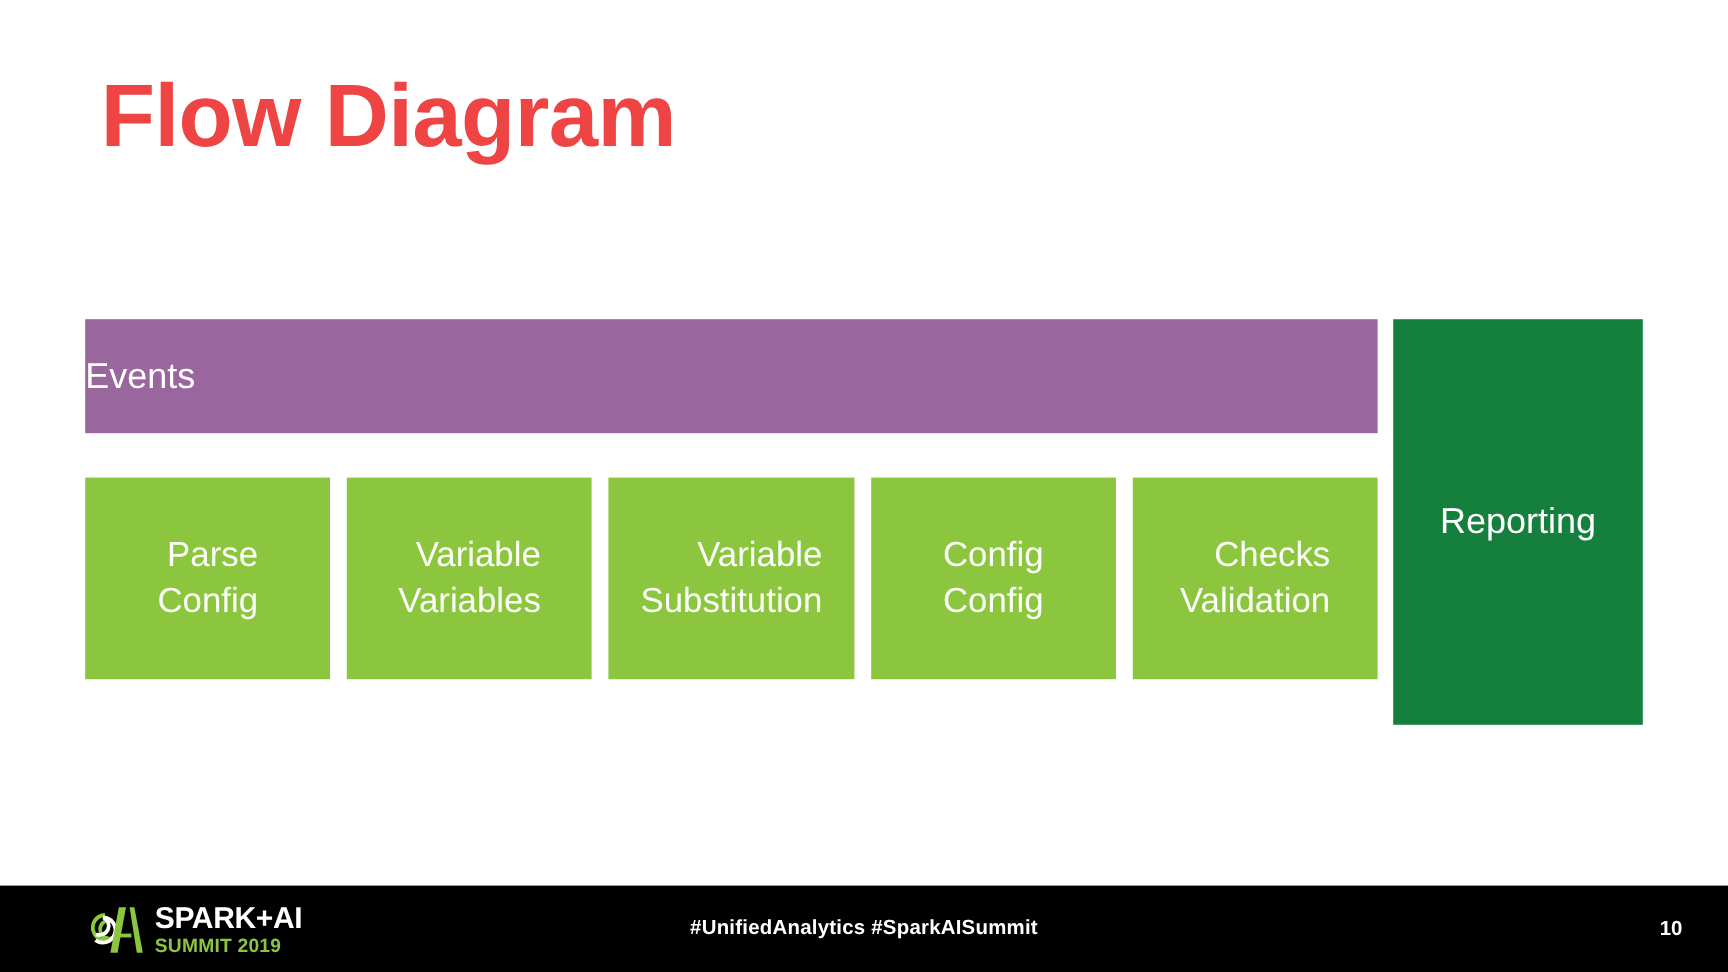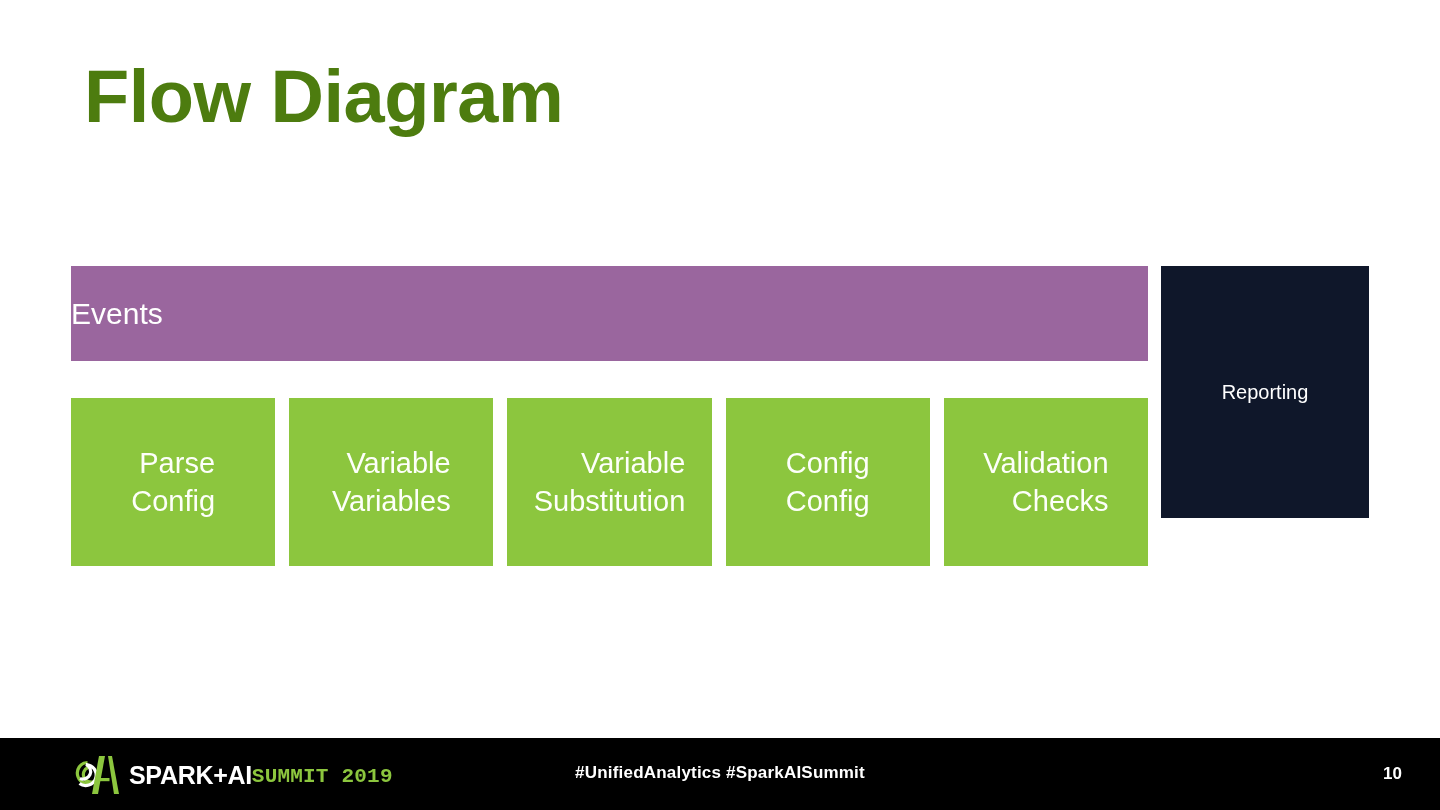--- a/index.html
+++ b/index.html
@@ -21,21 +21,21 @@
     background: #ffffff;
   }
 
   
   .slide-title {
     position: absolute;
     left: 84px;
     top: 58px;
     font-size: 74px;
     font-weight: bold;
-    color: #4d7c0f;
+    color: #ef4444;
     letter-spacing: -0.5px;
     line-height: 1.05;
     white-space: nowrap;
     text-align: center;
   }
 
   
   .diagram {
     position: absolute;
     left: 71px;
@@ -84,28 +84,28 @@
   }
   .stage-box .label {
     display: block;
   }
 
   .reporting-box {
     position: absolute;
     left: 1090px;
     top: 0px;
     width: 208px;
-    height: 252px;
-    background: #0f172a;
+    height: 338px;
+    background: #15803d;
     display: flex;
     align-items: center;
     justify-content: center;
     text-align: center;
     color: #FFFFFF;
-    font-size: 20px;
+    font-size: 30px;
     line-height: 1.2;
   }
 
   
   .footer {
     position: absolute;
     left: 0;
     bottom: 0;
     width: 1440px;
     height: 72px;
@@ -122,39 +122,38 @@
     gap: 9px;
   }
   .logo-mark {
     width: 52px;
     height: 46px;
     flex: 0 0 auto;
     display: block;
   }
   .logo-words {
     display: flex;
-    flex-direction: row;
+    flex-direction: column;
     justify-content: center;
     line-height: 1;
   }
   .logo-line1 {
     color: #ffffff;
     font-size: 25px;
     font-weight: bold;
     letter-spacing: -0.3px;
     white-space: nowrap;
   }
   .logo-line2 {
     color: #8CC63E;
-    font-size: 21px;
+    font-size: 16px;
     font-weight: bold;
     letter-spacing: 0.2px;
     margin-top: 3px;
     white-space: nowrap;
-    font-family: Liberation Mono, monospace;
   }
 
   .footer-hashtags {
     position: absolute;
     left: 0;
     right: 0;
     top: 0;
     height: 70px;
     display: flex;
     align-items: center;
@@ -216,22 +215,22 @@
 
       <div class="stage-box">
         <span>
           <span class="label">Config</span>
           <span class="label">Config</span>
         </span>
       </div>
 
       <div class="stage-box">
         <span>
+          <span class="label">Checks</span>
           <span class="label">Validation</span>
-          <span class="label">Checks</span>
         </span>
       </div>
 
     </div>
 
     <div class="reporting-box">
       <span>Reporting</span>
     </div>
 
   </div>

